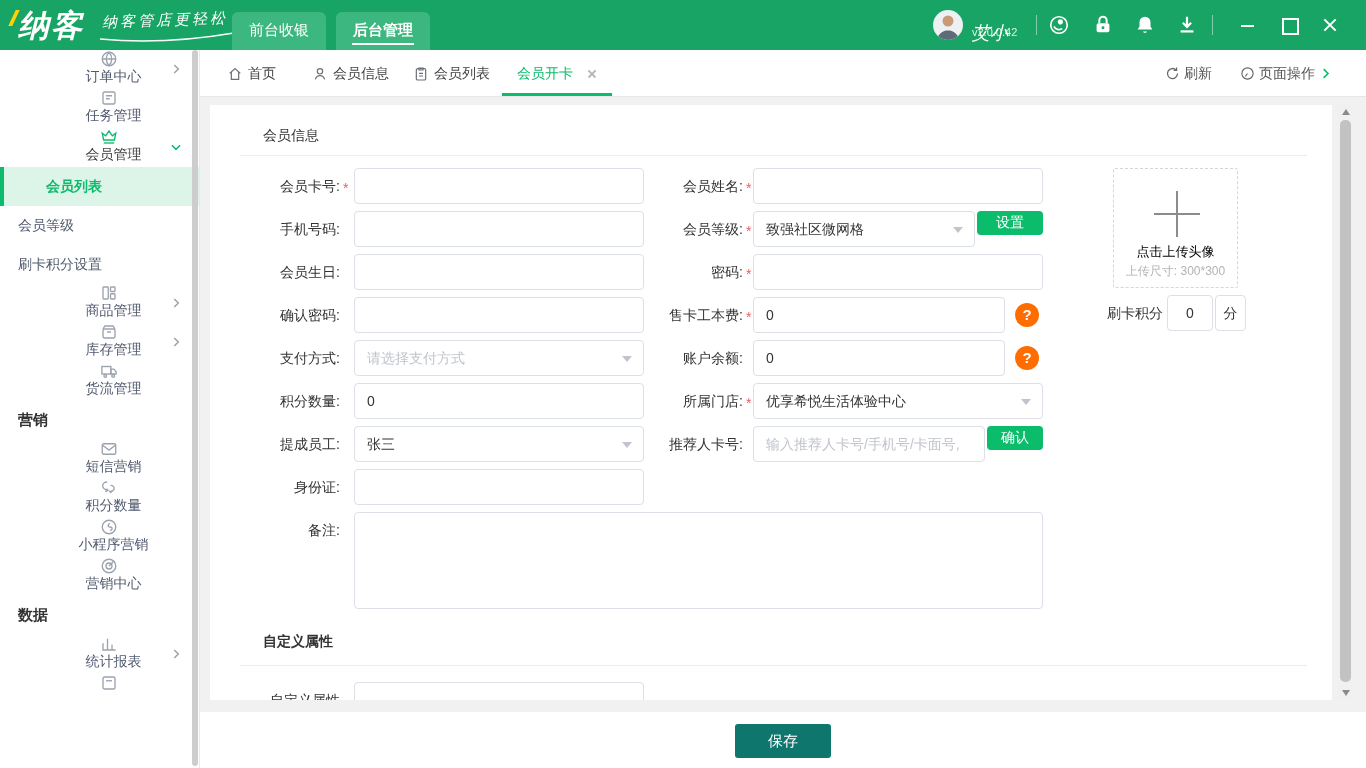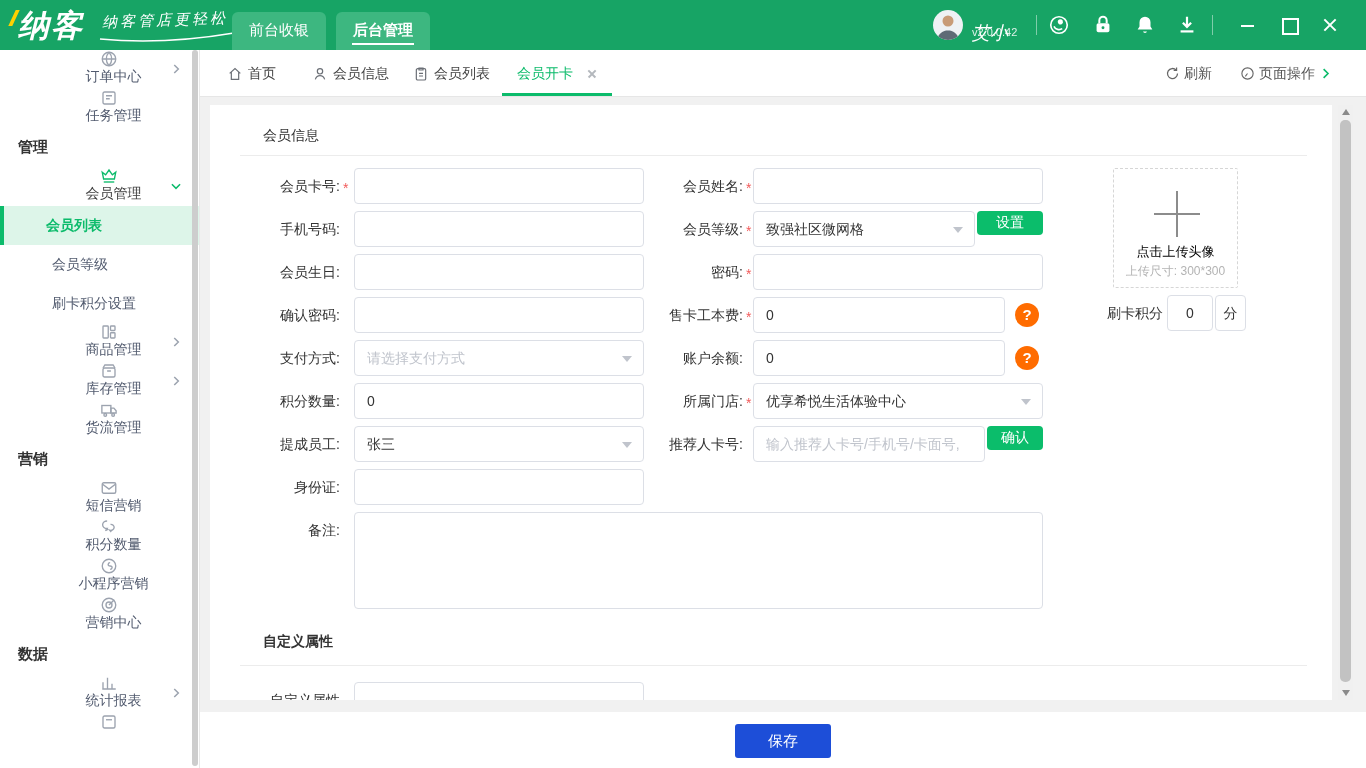--- a/index.html
+++ b/index.html
@@ -25,21 +25,21 @@
   .win-max::after { content:""; position:absolute; left:5px; top:5px; width:13px; height:13px; border:2px solid #fff; }
   .win-close::before,.win-close::after { content:""; position:absolute; left:4px; top:11px; width:16px; height:2px; background:#fff; }
   .win-close::before { transform:rotate(45deg); } .win-close::after { transform:rotate(-45deg); }
 
   
   .sidebar { position:absolute; left:0; top:50px; width:200px; height:718px; background:#fff; border-right:1px solid #e8e8e8; overflow:hidden; }
   .s-row { position:relative; height:39px; display:flex; align-items:center; padding-left:18px; cursor:pointer;flex-direction:column; }
   .s-row .s-label { font-size:14px; color:#515a6e; margin-left:10px; white-space:nowrap; }
   .s-row.green .s-label { color:#404040; }
   .s-section { position:relative; height:39px; display:flex; align-items:center; padding-left:18px; font-size:15px; font-weight:bold; color:#333; cursor:default; }
-  .s-sub { position:relative; height:39px; display:flex; align-items:center; padding-left:52px; cursor:pointer; }
+  .s-sub { position:relative; height:39px; display:flex; align-items:center; padding-left:18px; cursor:pointer; }
   .s-sub .s-label { font-size:14px; color:#515a6e; }
   .s-sub.active { background:#ddf5e9; border-left:4px solid #0cbb6b; padding-left:42px; }
   .s-sub.active .s-label { color:#0cbb6b; font-weight:bold; }
   .s-arrow { position:absolute; right:16px; top:12px; width:14px; height:14px; }
   .s-scroll { position:absolute; right:1px; top:0; width:6px; height:716px; background:#cdcdcd; border-radius:3px; }
 
   
   .main { position:absolute; left:200px; top:50px; width:1166px; height:718px; }
   .tabstrip { position:absolute; left:0; top:0; width:1166px; height:47px; background:#fff; border-bottom:1px solid #e6e6e6; }
   .ts-tab { position:absolute; top:0; height:47px; display:flex; align-items:center; gap:5px; font-size:14px; color:#444; cursor:pointer; }
@@ -74,21 +74,21 @@
 
   
   .vscroll { position:absolute; left:1138px; top:55px; width:15px; height:595px; background:#f0f0f0; }
   .vs-btn { position:absolute; left:0; width:15px; height:14px; cursor:pointer; }
   .vs-up { top:0; } .vs-down { bottom:0; }
   .vs-up::after { content:""; position:absolute; left:3.5px; top:4px; border-left:4px solid transparent; border-right:4px solid transparent; border-bottom:6px solid #8a8a8a; }
   .vs-down::after { content:""; position:absolute; left:3.5px; top:4px; border-left:4px solid transparent; border-right:4px solid transparent; border-top:6px solid #8a8a8a; }
   .vs-thumb { position:absolute; left:2px; top:15px; width:11px; height:562px; background:#c2c2c2; border-radius:5px; cursor:pointer; }
 
   .footer { position:absolute; left:0; top:662px; width:1166px; height:56px; background:#fff; }
-  .save-btn { position:absolute; left:535px; top:12px; width:96px; height:34px; background:#1d4ed8; color:#fff; border:none; border-radius:3px; font-size:15px; cursor:pointer; font-family:inherit; }
+  .save-btn { position:absolute; left:535px; top:12px; width:96px; height:34px; background:#0f766e; color:#fff; border:none; border-radius:3px; font-size:15px; cursor:pointer; font-family:inherit; }
 
   svg { display:block; }
 </style>
 </head>
 <body>
 
 <div class="topbar">
   <div class="logo-accent"></div>
   <div class="logo">纳客</div>
   <div class="slogan">纳客管店更轻松</div>
@@ -161,21 +161,20 @@
   </div>
 
   <div class="s-row">
     <svg width="18" height="18" viewBox="0 0 24 24" fill="none" stroke="#9ca3af" stroke-width="1.8">
         <rect x="4" y="4" width="16" height="16" rx="2"></rect>
         <path d="M8 9h8M8 13h5"></path>
       </svg>
     <span class="s-label">任务管理</span>
   </div>
 
-  <div class="s-section">管理</div>
 
   <div class="s-row green">
     <svg width="18" height="18" viewBox="0 0 24 24" fill="none" stroke="#0cbb6b" stroke-width="1.8">
         <path d="M3 7l4.5 3.5L12 4l4.5 6.5L21 7l-1.8 9H4.8z"></path>
         <path d="M5 20h14"></path>
       </svg>
     <span class="s-label">会员管理</span>
     <svg class="s-arrow" viewBox="0 0 24 24" fill="none" stroke="#0cbb6b" stroke-width="2.6">
         <path d="M5 9l7 7 7-7"></path>
       </svg>

